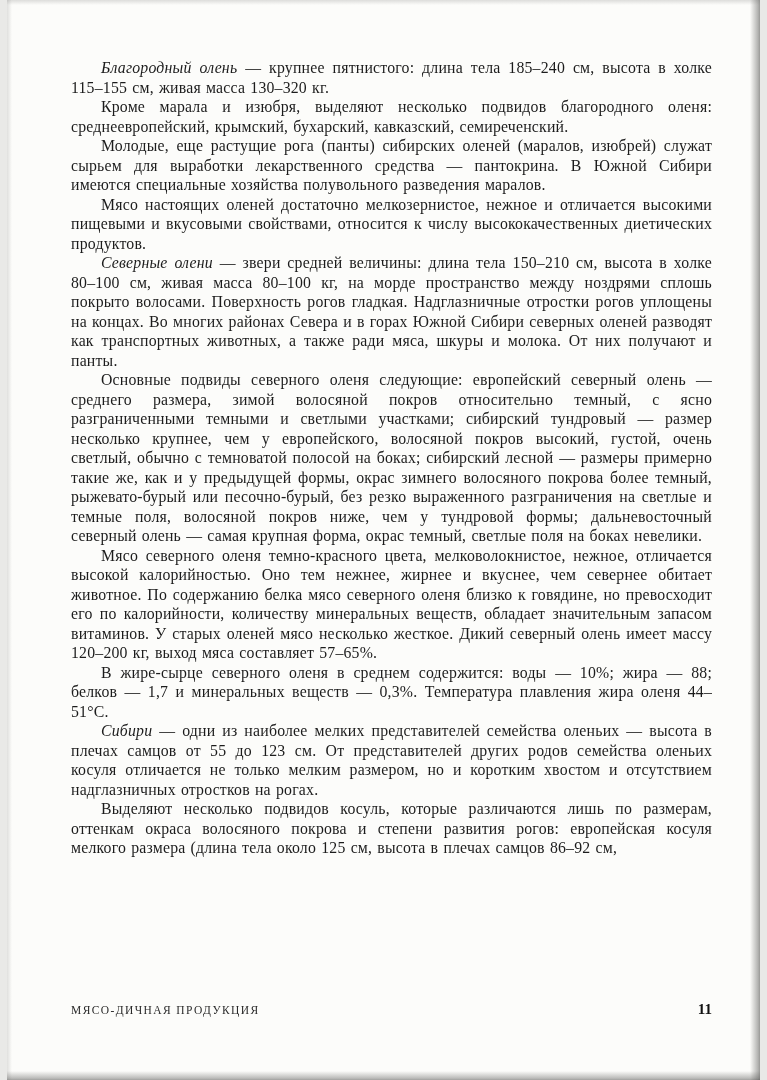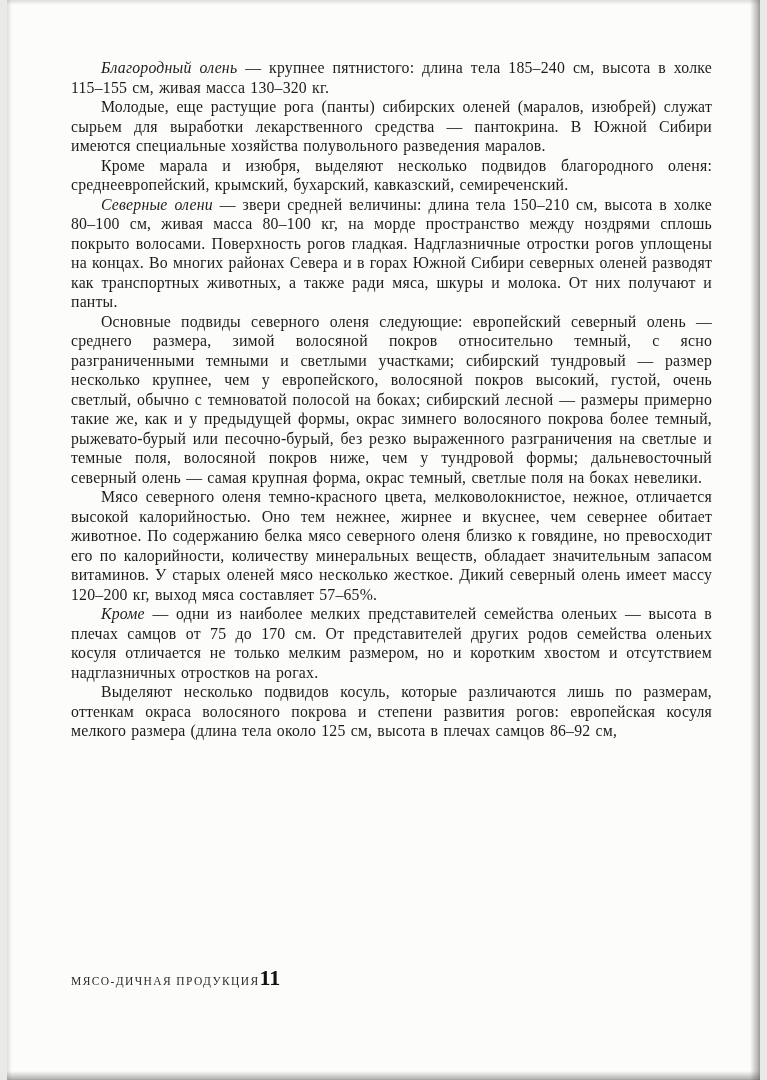--- a/index.html
+++ b/index.html
@@ -48,50 +48,52 @@
     text-indent: 30px;
     word-spacing: 1px;
   }
   .lead {
     font-style: italic;
   }
 
   .footer {
     position: absolute;
     left: 64px;
-    top: 965px;
+    top: 1001px;
     width: 641px;
     display: flex;
-    justify-content: flex-start;
+    justify-content: space-between;
     align-items: baseline;
   }
   .running-title {
     font-size: 11.5px;
     letter-spacing: 1.4px;
     color: #2a2a2a;
   }
   .page-number {
-    font-size: 22px;
+    font-size: 15px;
     font-weight: bold;
     color: #111;
   }
 </style>
 </head>
 <body>
 
 <div class="sheet">
 
   <div class="text-block">
     <p><span class="lead">Благородный олень</span><span> — крупнее пятнистого: длина тела 185–240 см, высота в холке 115–155 см, живая масса 130–320 кг.</span></p>
+    <p><span class="lead"></span><span>Кроме марала и изюбря, выделяют несколько подвидов благородного оленя: среднеевропейский, крымский, бухарский, кавказский, семиреченский.</span></p>
     <p><span class="lead"></span><span>Молодые, еще растущие рога (панты) сибирских оленей (маралов, изюбрей) служат сырьем для выработки лекарственного средства — пантокрина. В Южной Сибири имеются специальные хозяйства полувольного разведения маралов.</span></p>
-    <p><span class="lead"></span><span>Кроме марала и изюбря, выделяют несколько подвидов благородного оленя: среднеевропейский, крымский, бухарский, кавказский, семиреченский.</span></p>
+    <p><span class="lead"></span><span>Мясо настоящих оленей достаточно мелкозернистое, нежное и отличается высокими пищевыми и вкусовыми свойствами, относится к числу высококачественных диетических продуктов.</span></p>
     <p><span class="lead">Северные олени</span><span> — звери средней величины: длина тела 150–210 см, высота в холке 80–100 см, живая масса 80–100 кг, на морде пространство между ноздрями сплошь покрыто волосами. Поверхность рогов гладкая. Надглазничные отростки рогов уплощены на концах. Во многих районах Севера и в горах Южной Сибири северных оленей разводят как транспортных животных, а также ради мяса, шкуры и молока. От них получают и панты.</span></p>
     <p><span class="lead"></span><span>Основные подвиды северного оленя следующие: европейский северный олень — среднего размера, зимой волосяной покров относительно темный, с ясно разграниченными темными и светлыми участками; сибирский тундровый — размер несколько крупнее, чем у европейского, волосяной покров высокий, густой, очень светлый, обычно с темноватой полосой на боках; сибирский лесной — размеры примерно такие же, как и у предыдущей формы, окрас зимнего волосяного покрова более темный, рыжевато-бурый или песочно-бурый, без резко выраженного разграничения на светлые и темные поля, волосяной покров ниже, чем у тундровой формы; дальневосточный северный олень — самая крупная форма, окрас темный, светлые поля на боках невелики.</span></p>
     <p><span class="lead"></span><span>Мясо северного оленя темно-красного цвета, мелковолокнистое, нежное, отличается высокой калорийностью. Оно тем нежнее, жирнее и вкуснее, чем севернее обитает животное. По содержанию белка мясо северного оленя близко к говядине, но превосходит его по калорийности, количеству минеральных веществ, обладает значительным запасом витаминов. У старых оленей мясо несколько жесткое. Дикий северный олень имеет массу 120–200 кг, выход мяса составляет 57–65%.</span></p>
-    <p><span class="lead">Кроме</span><span> — одни из наиболее мелких представителей семейства оленьих — высота в плечах самцов от 75 до 170 см. От представителей других родов семейства оленьих косуля отличается не только мелким размером, но и коротким хвостом и отсутствием надглазничных отростков на рогах.</span></p>
+    <p><span class="lead"></span><span>В жире-сырце северного оленя в среднем содержится: воды — 10%; жира — 88; белков — 1,7 и минеральных веществ — 0,3%. Температура плавления жира оленя 44–51°С.</span></p>
+    <p><span class="lead">Сибири</span><span> — одни из наиболее мелких представителей семейства оленьих — высота в плечах самцов от 55 до 123 см. От представителей других родов семейства оленьих косуля отличается не только мелким размером, но и коротким хвостом и отсутствием надглазничных отростков на рогах.</span></p>
     <p><span class="lead"></span><span>Выделяют несколько подвидов косуль, которые различаются лишь по размерам, оттенкам окраса волосяного покрова и степени развития рогов: европейская косуля мелкого размера (длина тела около 125 см, высота в плечах самцов 86–92 см,</span></p>
   </div>
 
   <div class="footer">
     <span class="running-title">МЯСО-ДИЧНАЯ ПРОДУКЦИЯ</span>
     <span class="page-number">11</span>
   </div>
 
   <div class="edge edge-right"></div>
   <div class="edge edge-bottom"></div>

